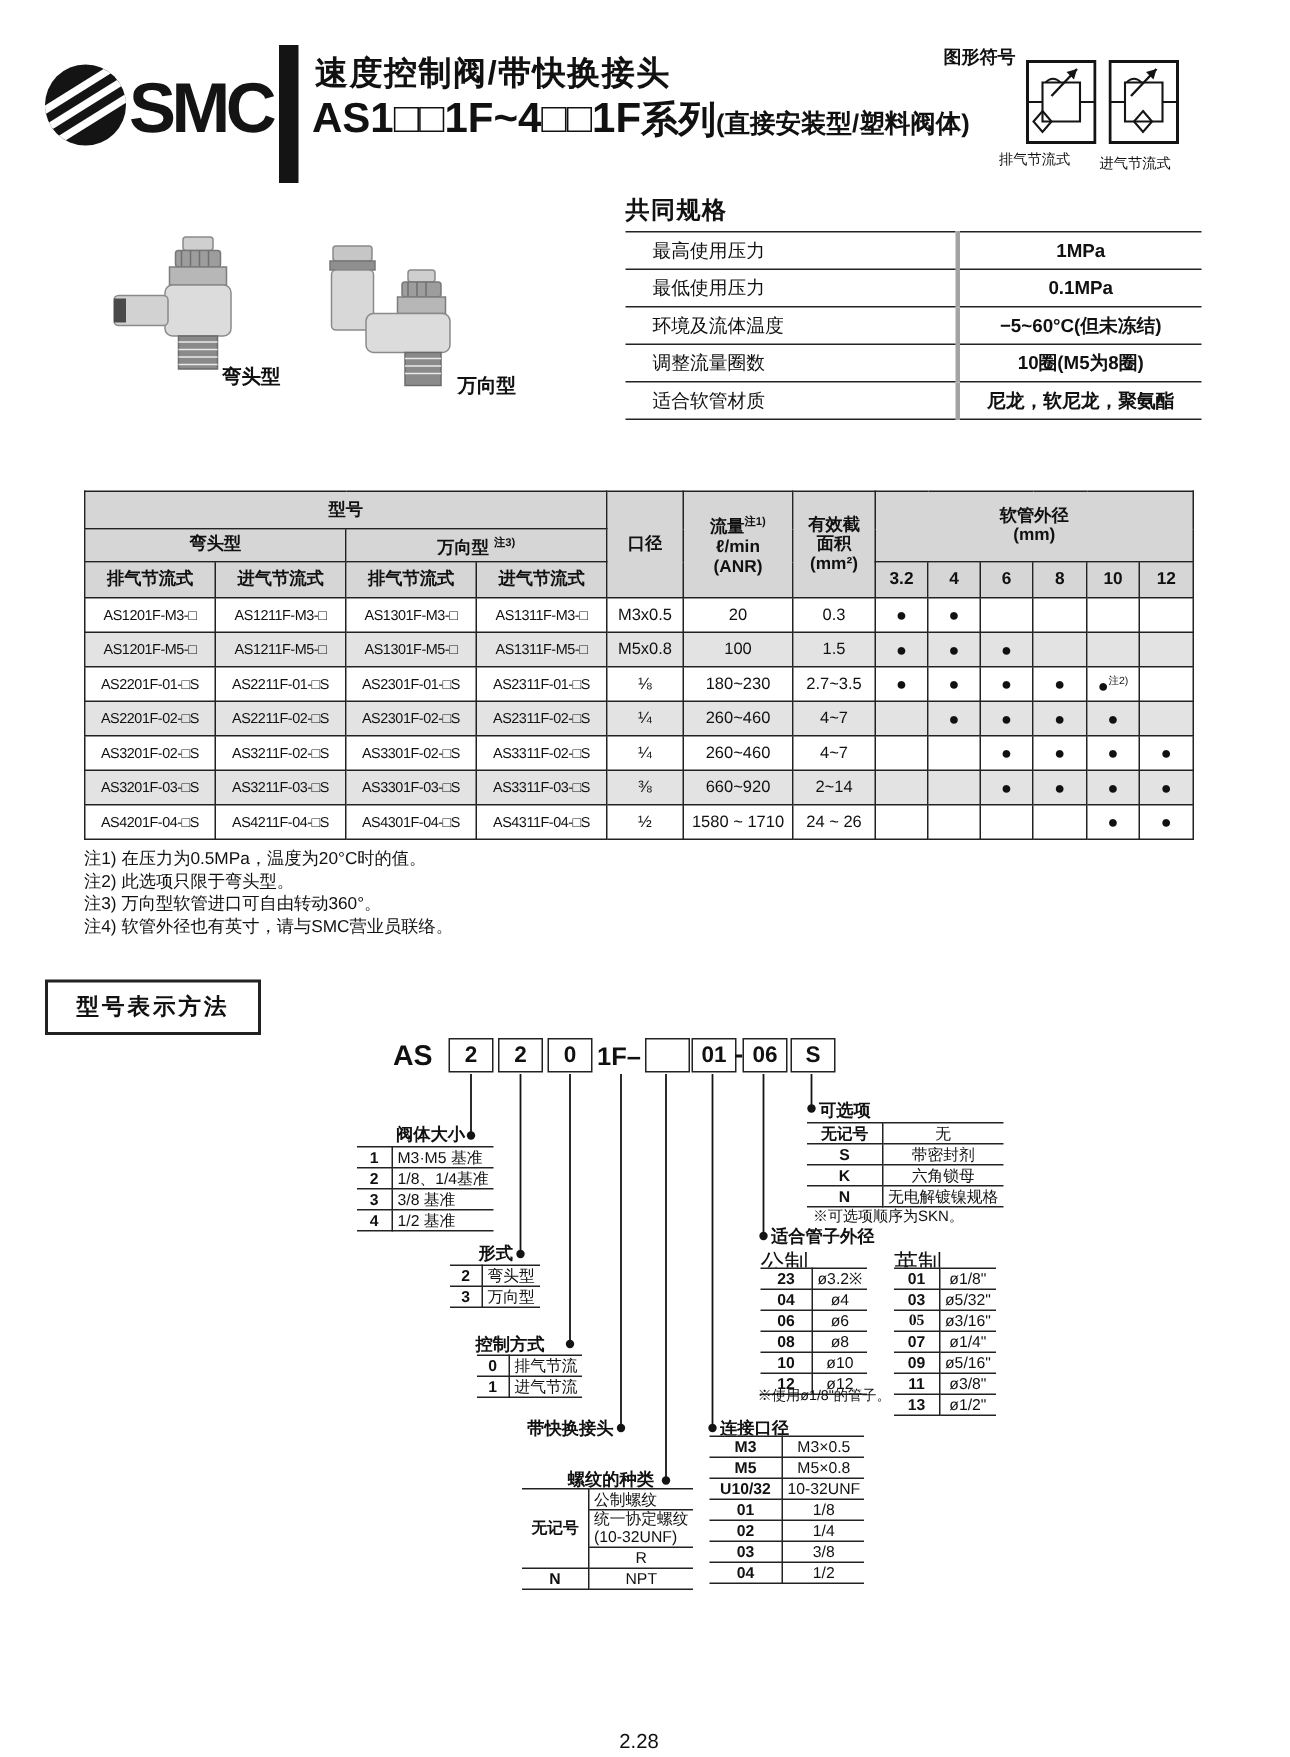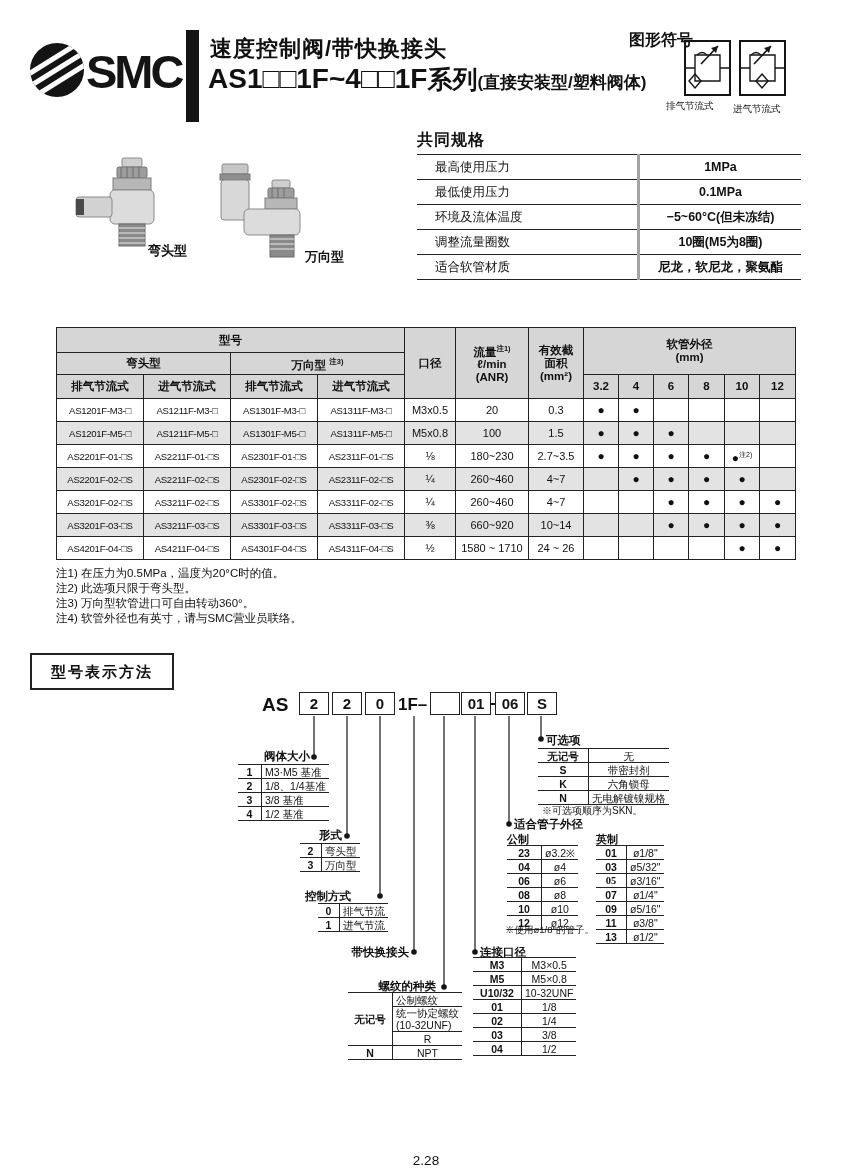--- a/index.html
+++ b/index.html
@@ -7,21 +7,21 @@
         font-family:"Liberation Sans",sans-serif;color:#111;}
   .abs{position:absolute;}
 
   
   .title-bar{background:#141414;}
   .t1{font-size:22px;font-weight:bold;letter-spacing:1px;}
   .t2{white-space:nowrap;}
   .t2 .code{font-size:28px;font-weight:bold;}
   .t2 .suffix{font-size:25px;font-weight:bold;}
   .t2 .paren{font-size:17px;font-weight:bold;}
-  .sym-label{font-size:16px;font-weight:bold;}
+  .sym-label{font-size:12px;font-weight:bold;}
   .sym-caption{font-size:9.5px;white-space:nowrap;}
 
   .prod-label{font-size:13px;font-weight:bold;}
 
   
   .spec-title{font-size:16px;font-weight:bold;letter-spacing:1px;}
   .spec-table{border-collapse:collapse;width:384px;table-layout:fixed;}
   .spec-table td{height:22px;border-bottom:1px solid #222;font-size:12.5px;line-height:13px;}
   .spec-table tr:first-child td{border-top:1.5px solid #222;}
   .spec-table td.sl{width:201px;padding-left:18px;border-right:3px solid #a3a3a3;}
@@ -43,21 +43,21 @@
   .notes{font-size:11.5px;line-height:15px;white-space:nowrap;}
 
   
   .md-box{border:2px solid #222;width:140px;height:33px;text-align:center;
           font-size:15px;font-weight:bold;line-height:33px;letter-spacing:2px;}
   .code-prefix{font-size:19px;font-weight:bold;}
   .code-box{position:absolute;border:1.5px solid #222;width:28px;height:21px;text-align:center;
             font-size:15px;font-weight:bold;line-height:21px;background:#fff;}
   .code-fixed{font-size:17px;font-weight:bold;}
   .callout-label{font-size:11.5px;font-weight:bold;white-space:nowrap;}
-  .small-label{font-size:11px;font-weight:bold;white-space:nowrap;}
+  .small-label{font-size:16px;font-weight:normal;white-space:nowrap;}
   .callout-table{border-collapse:collapse;font-size:10.5px;background:#fff;}
   .callout-table td{border-bottom:1px solid #222;padding:0 3px;height:13px;line-height:12px;white-space:nowrap;}
   .callout-table tr:first-child td{border-top:1px solid #222;}
   .callout-table td.code{border-right:1px solid #222;font-weight:bold;text-align:center;}
   .callout-table td.vl{text-align:left;}
   .callout-table td.vc{text-align:center;}
   .callout-note{font-size:9.5px;white-space:nowrap;}
   .footer-page{font-size:13.5px;text-align:center;margin-top:33px;}
 </style>
 </head>
@@ -306,21 +306,21 @@
           <td class="dot">●</td>
           <td class="dot">●</td>
         </tr>
         <tr class="r shade">
           <td class="model">AS3201F-03-□S</td>
           <td class="model">AS3211F-03-□S</td>
           <td class="model">AS3301F-03-□S</td>
           <td class="model">AS3311F-03-□S</td>
           <td class="num">⅜</td>
           <td class="num">660~920</td>
-          <td class="num">10~14</td>
+          <td class="num">2~14</td>
           <td class="dot"></td>
           <td class="dot"></td>
           <td class="dot">●</td>
           <td class="dot">●</td>
           <td class="dot">●</td>
           <td class="dot">●</td>
         </tr>
         <tr class="r">
           <td class="model">AS4201F-04-□S</td>
           <td class="model">AS4211F-04-□S</td>
@@ -411,21 +411,21 @@
           <td class="code" style="width: 15px;">2</td>
           <td class="vl">弯头型</td>
         </tr>
         <tr>
           <td class="code" style="width: 15px;">3</td>
           <td class="vl">万向型</td>
         </tr>
       </tbody>
   </table>
 
-  <div class="abs callout-label" style="left:305px;top:889px;width:70px;text-align:left;">控制方式</div>
+  <div class="abs callout-label" style="left:305px;top:889px;width:70px;text-align:center;">控制方式</div>
   <table class="abs callout-table" style="left:318px;top:903px;">
     <tbody>
         <tr>
           <td class="code" style="width: 15px;">0</td>
           <td class="vl">排气节流</td>
         </tr>
         <tr>
           <td class="code" style="width: 15px;">1</td>
           <td class="vl">进气节流</td>
         </tr>

